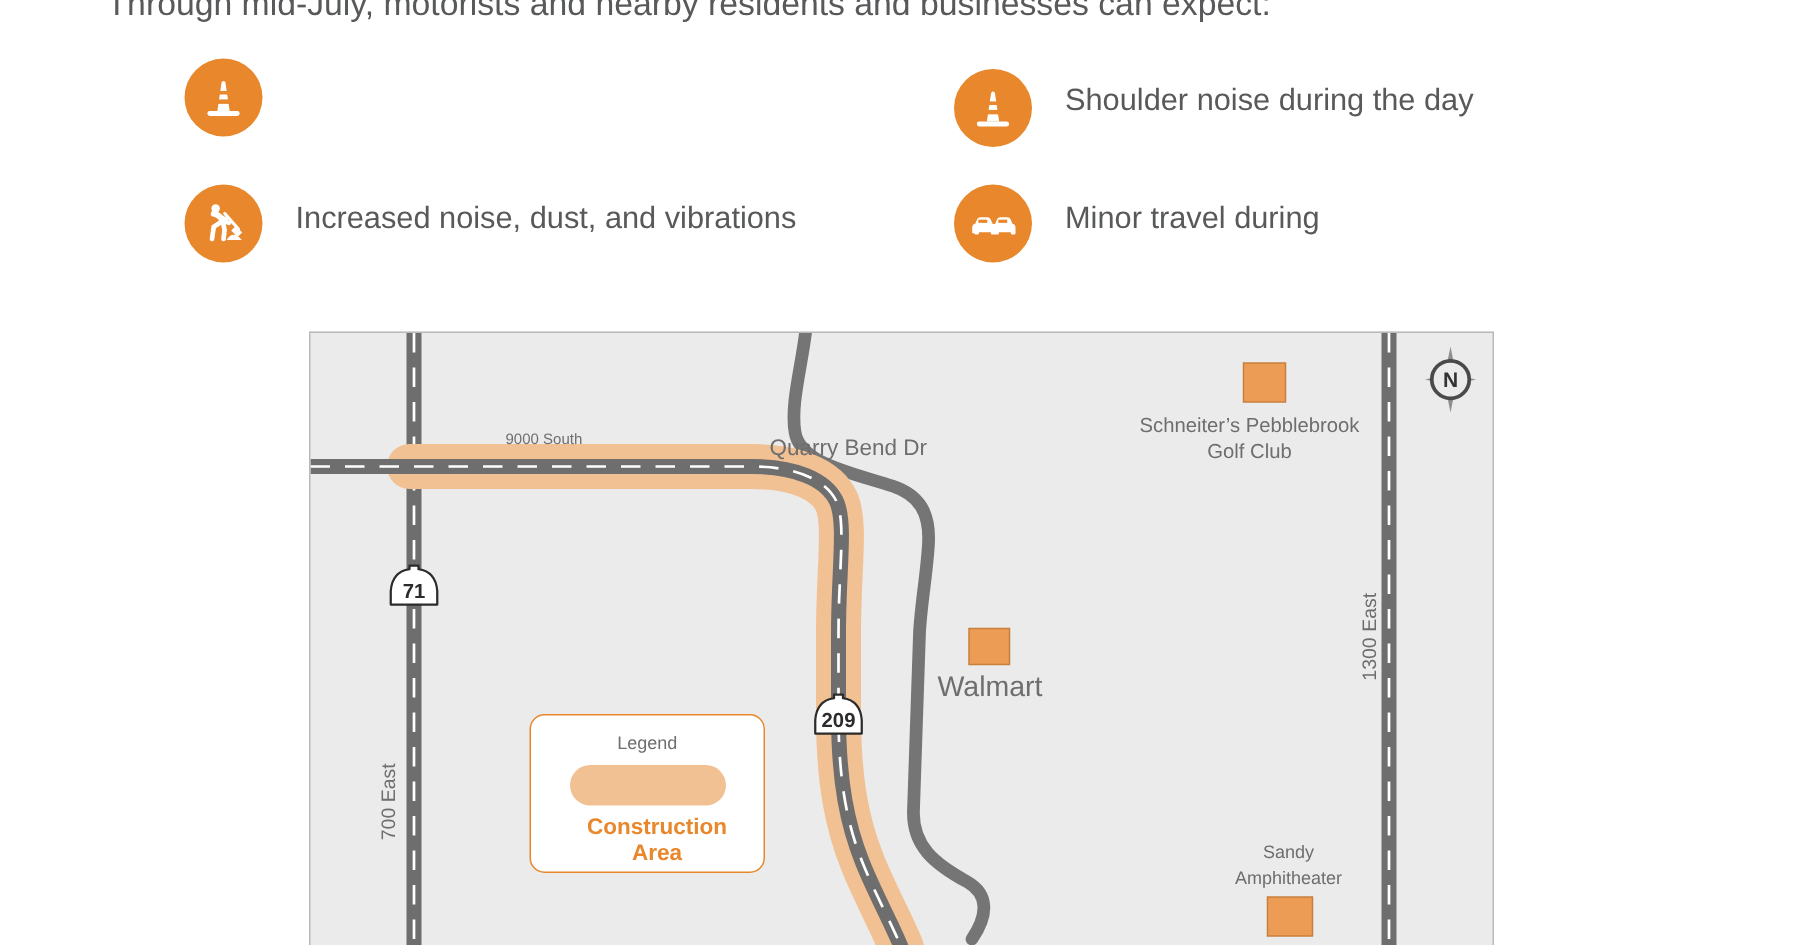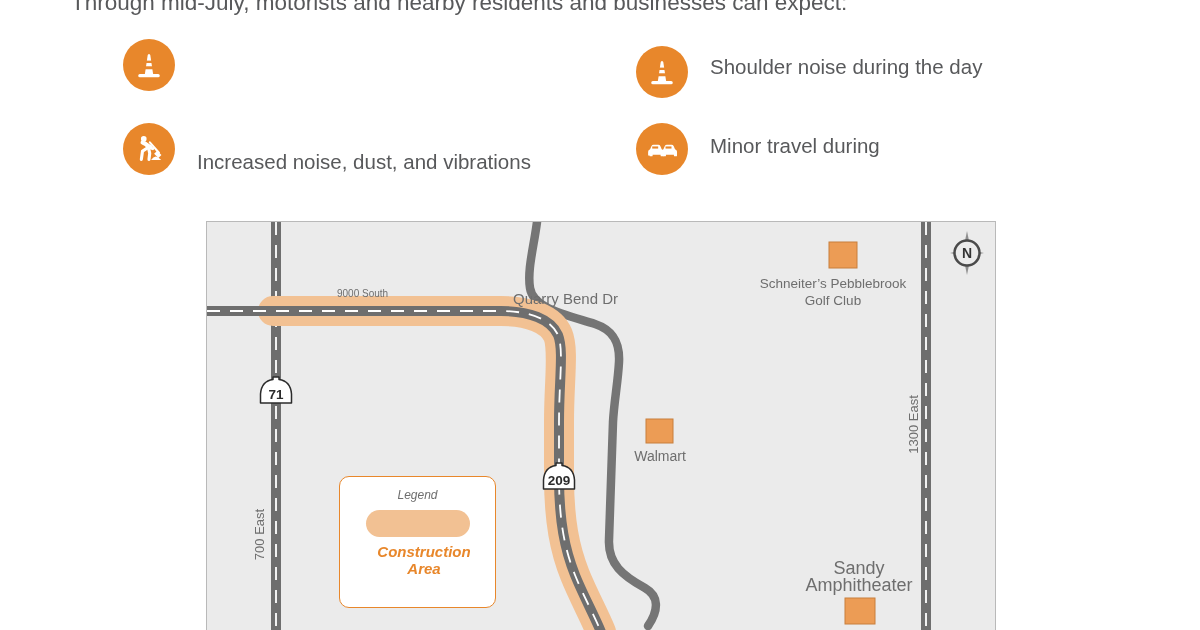--- a/index.html
+++ b/index.html
@@ -11,22 +11,22 @@
   .icon-circle svg{width:34px;height:34px;display:block;}
   .exp-text{position:absolute;font-size:20.5px;line-height:27px;color:#58595b;white-space:pre-line;}
   .map{position:absolute;left:206px;top:221px;width:790px;height:410px;background:#EBEBEB;
        border:1px solid #b9b9b9;box-sizing:border-box;}
   .map-svg{position:absolute;left:0;top:0;}
   .map-label{position:absolute;color:#6e6e6e;}
   .bold{font-weight:normal;}
   .center{text-align:center;}
   .pre{white-space:pre-line;}
   .vert{transform:rotate(-90deg);}
-  .legend{position:absolute;left:132px;top:254px;width:157px;height:132px;background:#ffffff;
-          border:1.5px solid #E8872B;border-radius:10px;box-sizing:border-box;text-align:center;font-style:italic;}
+  .legend{position:absolute;left:146px;top:254px;width:157px;height:106px;background:#ffffff;
+          border:1.5px solid #E8872B;border-radius:10px;box-sizing:border-box;text-align:center;}
   .legend-title{margin-top:11px;font-size:12px;color:#6e6e6e;}
   .legend-swatch{width:104px;height:27px;border-radius:13.5px;background:#F2C193;margin:8px auto 0;}
   .legend-label{margin-top:6px;font-size:15px;line-height:17px;font-weight:bold;color:#E8872B;white-space:pre-line;margin-left:13px;}
   .shield{position:absolute;}
   .compass{position:absolute;left:738px;top:7px;}
   svg text{font-family:"Liberation Sans",sans-serif;}
 </style>
 </head>
 <body>
 
@@ -65,21 +65,21 @@
         <path d="M9.3,8.2 L13.2,10.2" stroke-width="2"></path>
         <path d="M11.6,10.8 L14.6,11.8" stroke-width="2"></path>
         <path d="M11.6,10.8 L12.5,15 L12,19.3" stroke-width="2.2"></path>
         <path d="M11.6,10.8 L7.4,13.6 L6.6,19.3" stroke-width="2.2"></path>
         <path d="M12.6,7.3 L19,14.6" stroke-width="1.5"></path>
       </g>
       <path fill="#ffffff" d="M17.8,13.2 L20.8,16.2 L18.6,18.3 L15.6,15.3 Z"></path>
       <path fill="#ffffff" d="M13.4,19.8 Q16.6,14.8 20.6,19.8 Z"></path>
     </svg>
   </div>
-  <div class="exp-text" style="left:197px;top:132px;margin-top:16px;">Increased noise, dust, and vibrations</div>
+  <div class="exp-text" style="left:197px;top:132px;">Increased noise, dust, and vibrations</div>
 
   <div class="icon-circle" style="left:636px;top:123px;">
     <svg viewBox="0 0 24 24">
       <g fill="#ffffff">
         <path d="M2.2,16.6 v-2.6 q0,-1.6 1.4,-1.9 l1,-2.2 q0.4,-0.9 1.4,-0.9 h3.4 q1,0 1.4,0.9 l1,2.2 q1.4,0.3 1.4,1.9 v2.6 q0,0.6 -0.6,0.6 h-1 q-0.6,0 -0.6,-0.6 v-0.5 h-5.6 v0.5 q0,0.6 -0.6,0.6 h-1 q-0.6,0 -0.6,-0.6 z"></path>
         <path d="M11.6,16.6 v-2.6 q0,-1.6 1.4,-1.9 l1,-2.2 q0.4,-0.9 1.4,-0.9 h3.4 q1,0 1.4,0.9 l1,2.2 q1.4,0.3 1.4,1.9 v2.6 q0,0.6 -0.6,0.6 h-1 q-0.6,0 -0.6,-0.6 v-0.5 h-5.6 v0.5 q0,0.6 -0.6,0.6 h-1 q-0.6,0 -0.6,-0.6 z"></path>
       </g>
       <rect x="5.1" y="10.2" width="4.2" height="1.5" fill="#E8872B"></rect>
       <rect x="14.5" y="10.2" width="4.2" height="1.5" fill="#E8872B"></rect>
     </svg>
@@ -108,22 +108,22 @@
       <rect x="638" y="376" width="30" height="26" fill="#EC9C55" stroke="#C87F3C"></rect>
     </svg>
 
     <div class="map-label" style="left:130px;top:66px;font-size:10px;">9000 South</div>
     <div class="map-label" style="left:306px;top:68px;font-size:15px;">Quarry Bend Dr</div>
     <div class="map-label vert center" style="left:12px;top:305px;width:80px;font-size:13px;">700 East</div>
     <div class="map-label vert center" style="left:666px;top:195px;width:80px;font-size:13px;">1300 East</div>
 
     <div class="map-label bold center pre" style="left:526px;top:53px;width:200px;font-size:13.5px;line-height:17px;">Schneiter’s Pebblebrook
 Golf Club</div>
-    <div class="map-label bold center" style="left:393px;top:226px;width:120px;font-size:14px;">Walmart</div>
-    <div class="map-label bold center pre" style="left:572px;top:338px;width:160px;font-size:18px;line-height:17px;">Sandy
+    <div class="map-label bold center" style="left:393px;top:226px;width:120px;font-size:19px;">Walmart</div>
+    <div class="map-label bold center pre" style="left:572px;top:338px;width:160px;font-size:12px;line-height:17px;">Sandy
 Amphitheater</div>
 
     <svg class="shield" style="left:49px;top:151px;" width="40" height="34" viewBox="-20 -17 40 34">
       <path d="M-15.5,13 L15.5,13 L15.5,4 Q14.5,-9 3,-10.5 L3,-13 L-3,-13 L-3,-10.5 Q-14.5,-9 -15.5,4 Z" fill="#ffffff" stroke="#2b2b2b" stroke-width="1.5" stroke-linejoin="round"></path>
       <text x="0" y="8.5" text-anchor="middle" font-size="13.5" font-weight="bold" fill="#2b2b2b">71</text>
     </svg>
     <svg class="shield" style="left:332px;top:237px;" width="40" height="34" viewBox="-20 -17 40 34">
       <path d="M-15.5,13 L15.5,13 L15.5,4 Q14.5,-9 3,-10.5 L3,-13 L-3,-13 L-3,-10.5 Q-14.5,-9 -15.5,4 Z" fill="#ffffff" stroke="#2b2b2b" stroke-width="1.5" stroke-linejoin="round"></path>
       <text x="0" y="8.5" text-anchor="middle" font-size="13.5" font-weight="bold" fill="#2b2b2b">209</text>
     </svg>

